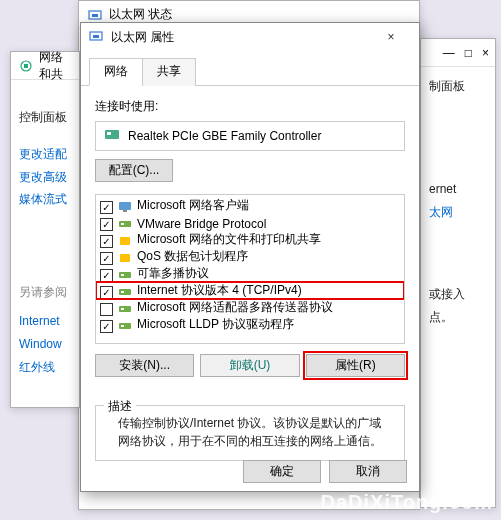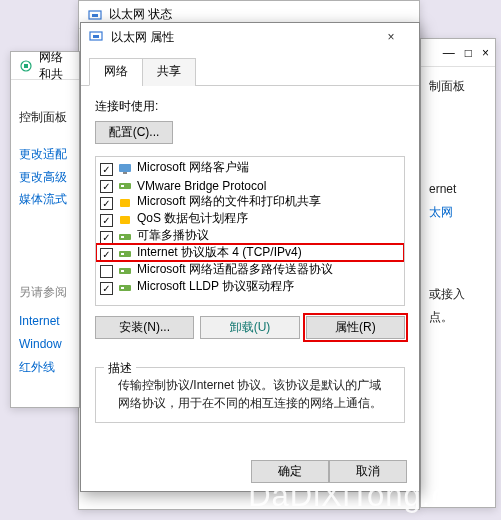--- a/index.html
+++ b/index.html
@@ -32,22 +32,22 @@
 .li.hl{outline:2px solid #e60000;outline-offset:-1px}
 .cb{width:13px;height:13px;margin-right:4px;border:1px solid #333;display:inline-flex;align-items:center;justify-content:center;font-size:10px;line-height:1}
 .cb.on::after{content:"✓";color:#000}
 .pi{width:16px;height:14px;margin-right:4px;display:inline-flex;align-items:center;justify-content:center}
 .btns3{display:flex;gap:6px;margin-top:10px}
 .btns3 .btn{flex:1;min-width:0}
 .btns3 .btn.hl{outline:2px solid #e60000;outline-offset:1px}
 .grp{border:1px solid #ccc;margin-top:28px;padding:8px 22px 10px;position:relative}
 .grp .gt{position:absolute;top:-8px;left:8px;background:#fff;padding:0 4px}
 .grp .gd{line-height:1.5;color:#222}
-.footer{position:absolute;bottom:8px;right:12px;display:flex;}
-.watermark{position:absolute;right:8px;bottom:6px;color:rgba(255,255,255,.85);font-size:31px;font-weight:400;letter-spacing:1px;pointer-events:none}
+.footer{position:absolute;bottom:8px;right:12px;display:flex;gap:8px}
+.watermark{position:absolute;right:8px;bottom:6px;color:rgba(255,255,255,.85);font-size:20px;font-weight:700;letter-spacing:1px;pointer-events:none}
 svg{display:block}
 </style>
 </head>
 <body>
 
 <div class="bgwin bg1">
   <div class="tbar">
     <span class="ico">
       <svg width="14" height="14">
           <rect x="1" y="3" width="12" height="8" fill="none" stroke="#3a7bd5" stroke-width="1.2"></rect>
@@ -106,20 +106,29 @@
     <span class="x">×</span>
   </div>
 
   <div class="tabs">
     <div class="tab active">网络</div>
     <div class="tab">共享</div>
   </div>
 
   <div class="pane">
     <div class="lbl">连接时使用:</div>
+    <div class="conn">
+      <span class="ico">
+        <svg width="16" height="14">
+            <rect x="1" y="2" width="14" height="9" fill="#4a8" rx="1"></rect>
+            <rect x="3" y="4" width="4" height="3" fill="#fff"></rect>
+          </svg>
+      </span>
+      <span>Realtek PCIe GBE Family Controller</span>
+    </div>
     <div class="btnrow">
       <div class="btn">配置(C)...</div>
     </div>
 
     <div class="list" id="itemlist">
         <div class="li">
           <span class="cb on"></span>
           <span class="pi">
             <svg width="14" height="12">
               <rect x="1" y="1" width="12" height="8" fill="#5b9bd5" rx="1"></rect>

